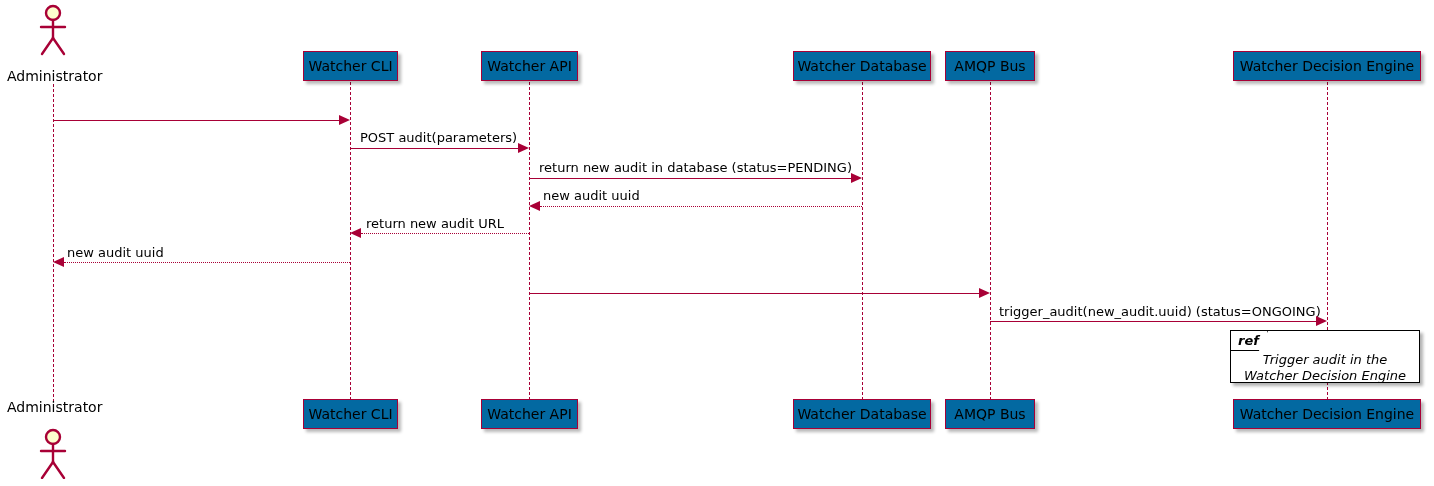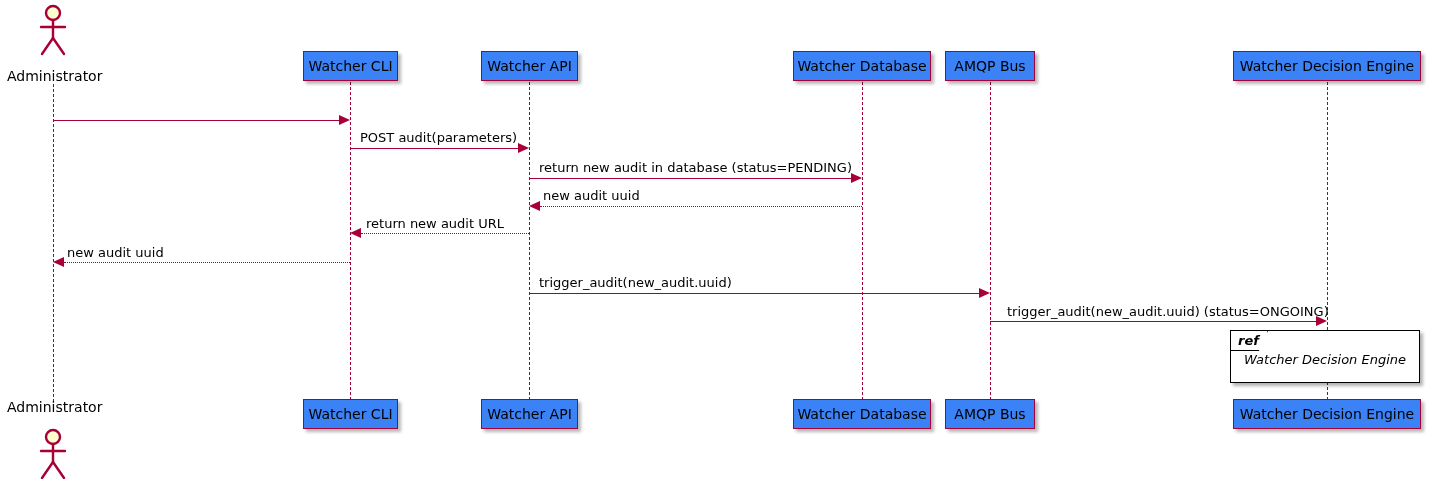--- a/index.html
+++ b/index.html
@@ -15,21 +15,21 @@
     width: 1434px;
     height: 479px;
     background: #FFFFFF;
     overflow: hidden;
   }
 
   
   .participant {
     position: absolute;
     box-sizing: border-box;
-    background: #3b82f6;
+    background: #0369a1;
     border: 1.5px solid #A80036;
     box-shadow: 3px 3px 3px rgba(0,0,0,0.28);
     height: 30px;
     display: flex;
     align-items: center;
     justify-content: center;
     font-size: 14px;
     color: #000000;
     white-space: nowrap;
     padding: 0 26px;
@@ -177,33 +177,33 @@
   <div class="arrow-head left" style="left:529px; top:201px;"></div>
 
   <div class="msg-label" style="left:366px; top:216px;">return new audit URL</div>
   <div class="msg-line dotted" style="left:361px; top:233px; width:168px;"></div>
   <div class="arrow-head left" style="left:350px; top:228px;"></div>
 
   <div class="msg-label" style="left:67px; top:245px;">new audit uuid</div>
   <div class="msg-line dotted" style="left:64px; top:262px; width:286px;"></div>
   <div class="arrow-head left" style="left:53px; top:257px;"></div>
 
-  <div class="msg-label" style="left:539px; top:275px;">trigger_audit(new_audit.uuid)</div>
   <div class="msg-line" style="left:529px; top:293px; width:450px;"></div>
   <div class="arrow-head right" style="left:979px; top:288px;"></div>
 
-  <div class="msg-label" style="left:999px; top:304px;margin-left:8px;">trigger_audit(new_audit.uuid) (status=ONGOING)</div>
+  <div class="msg-label" style="left:999px; top:304px;">trigger_audit(new_audit.uuid) (status=ONGOING)</div>
   <div class="msg-line" style="left:990px; top:321px; width:326px;"></div>
   <div class="arrow-head right" style="left:1316px; top:316px;"></div>
 
   <div class="ref-box" style="left:1230px; top:330px; width:190px; height:53px;font-style:italic;">
     <div class="ref-tab">
       <span>ref</span>
     </div>
     <div class="ref-body">
+      <div>Trigger audit in the</div>
       <div>Watcher Decision Engine</div>
     </div>
   </div>
 
   <div class="participant" style="left:303px; top:399px; width:95px;">
     <span>Watcher CLI</span>
   </div>
   <div class="participant" style="left:481px; top:399px; width:97px;">
     <span>Watcher API</span>
   </div>

